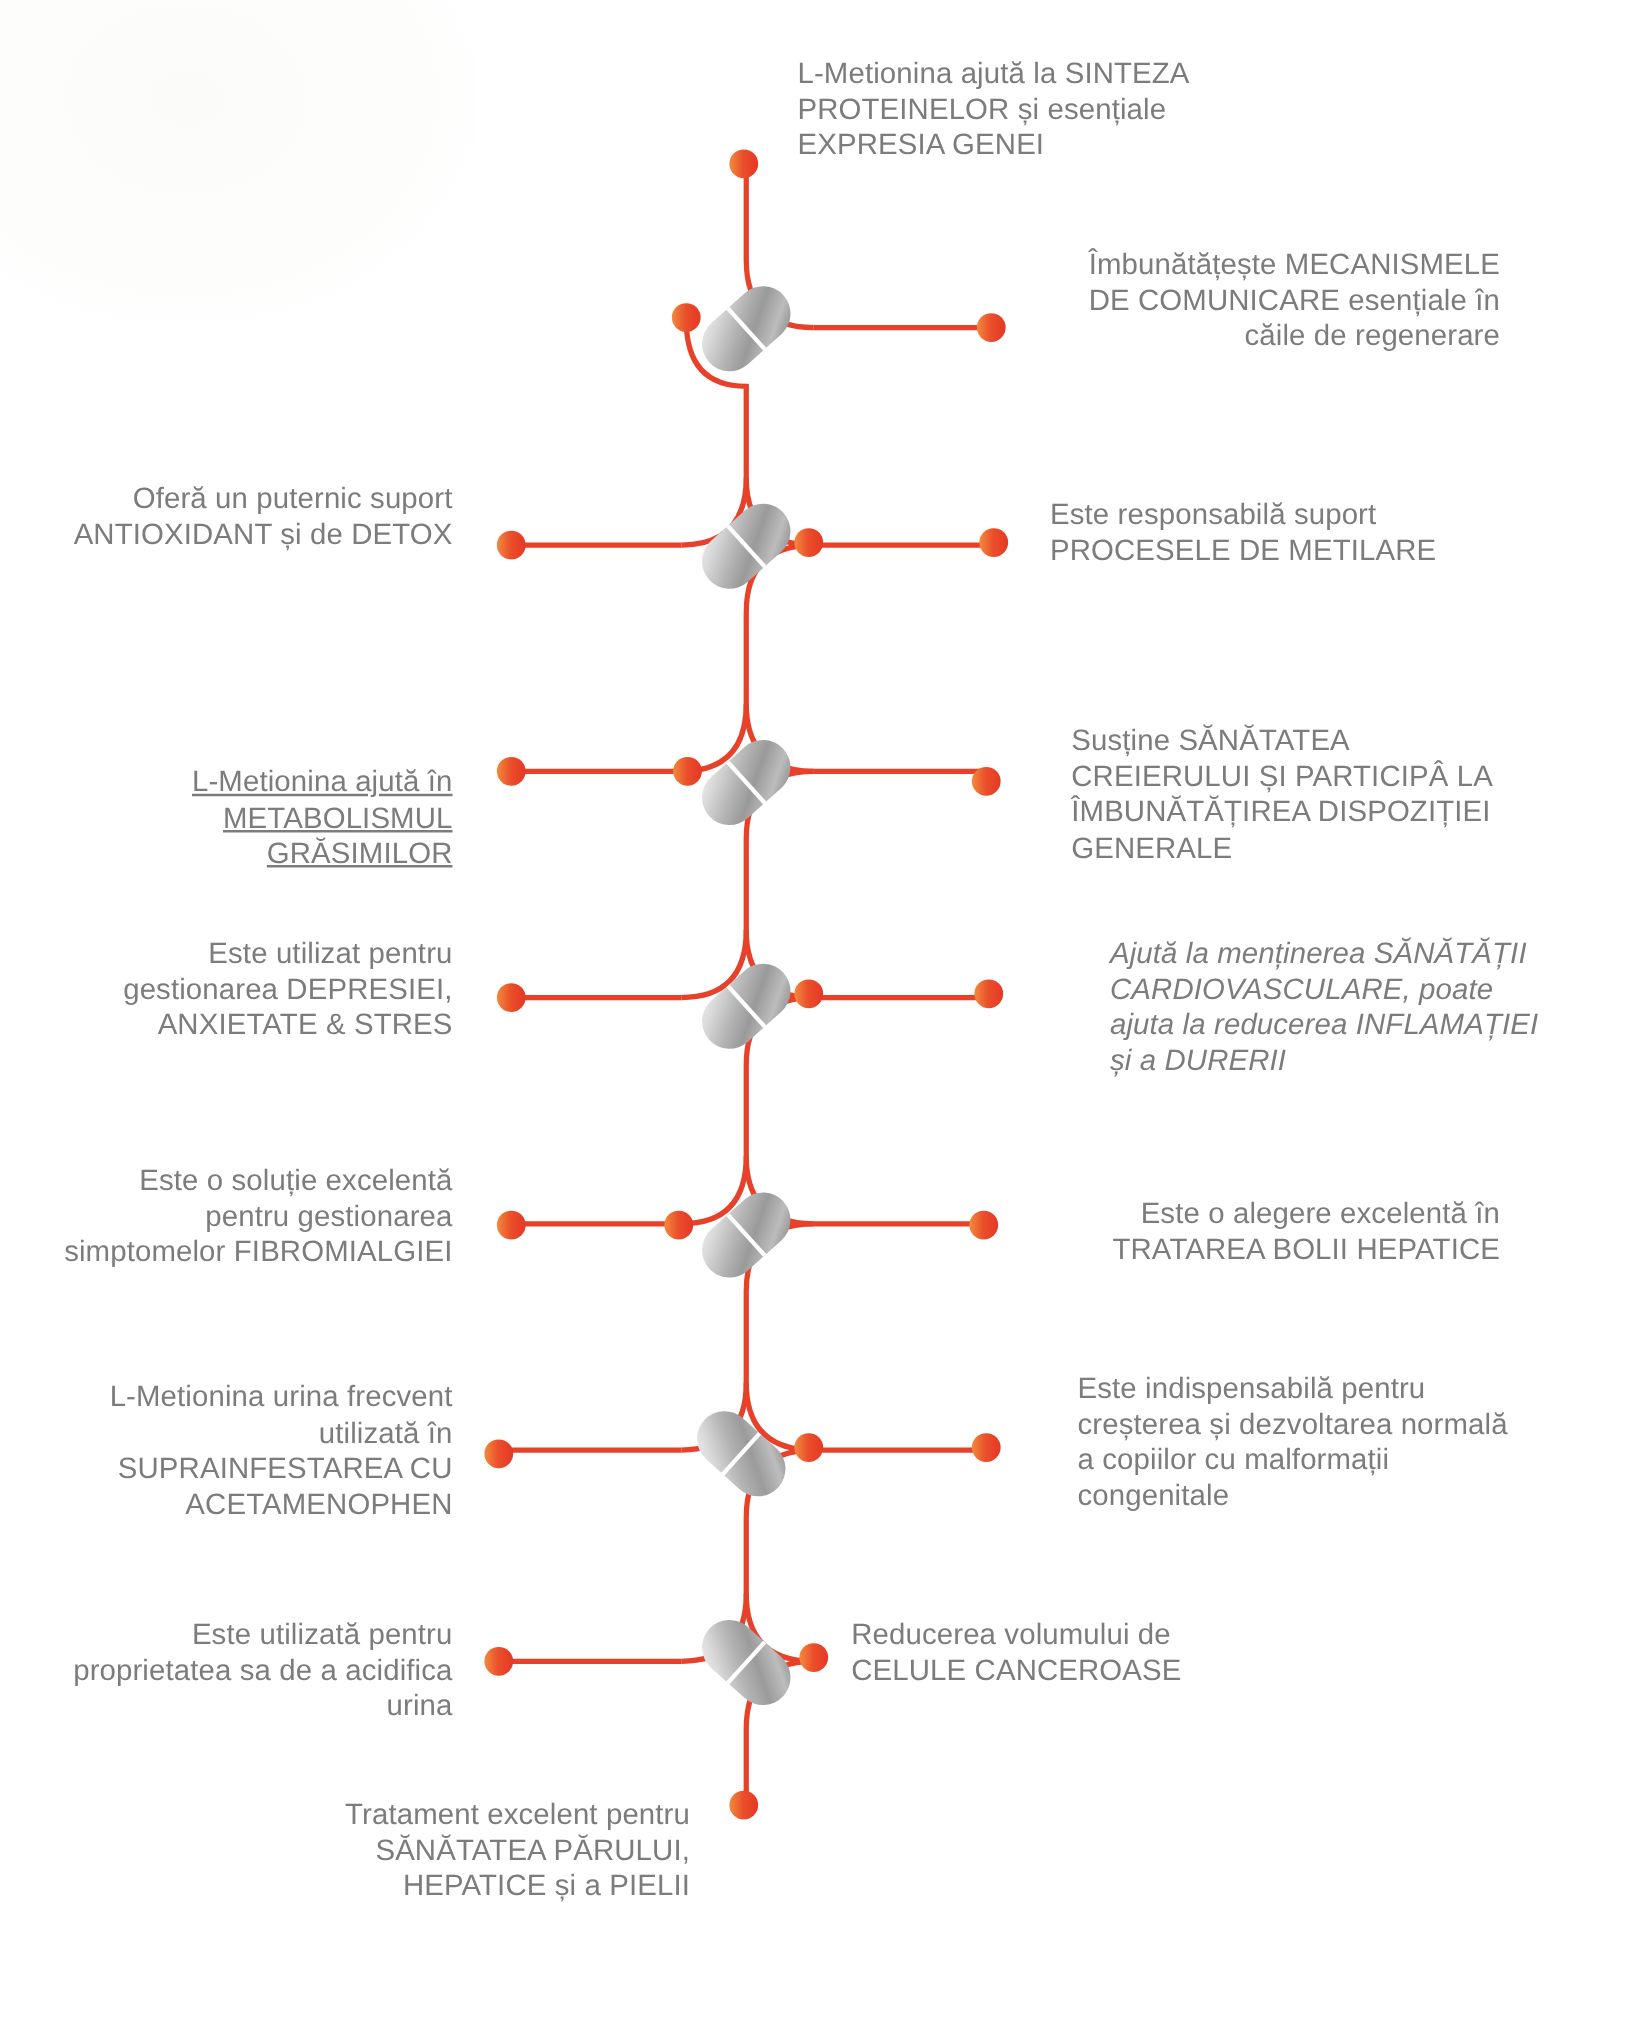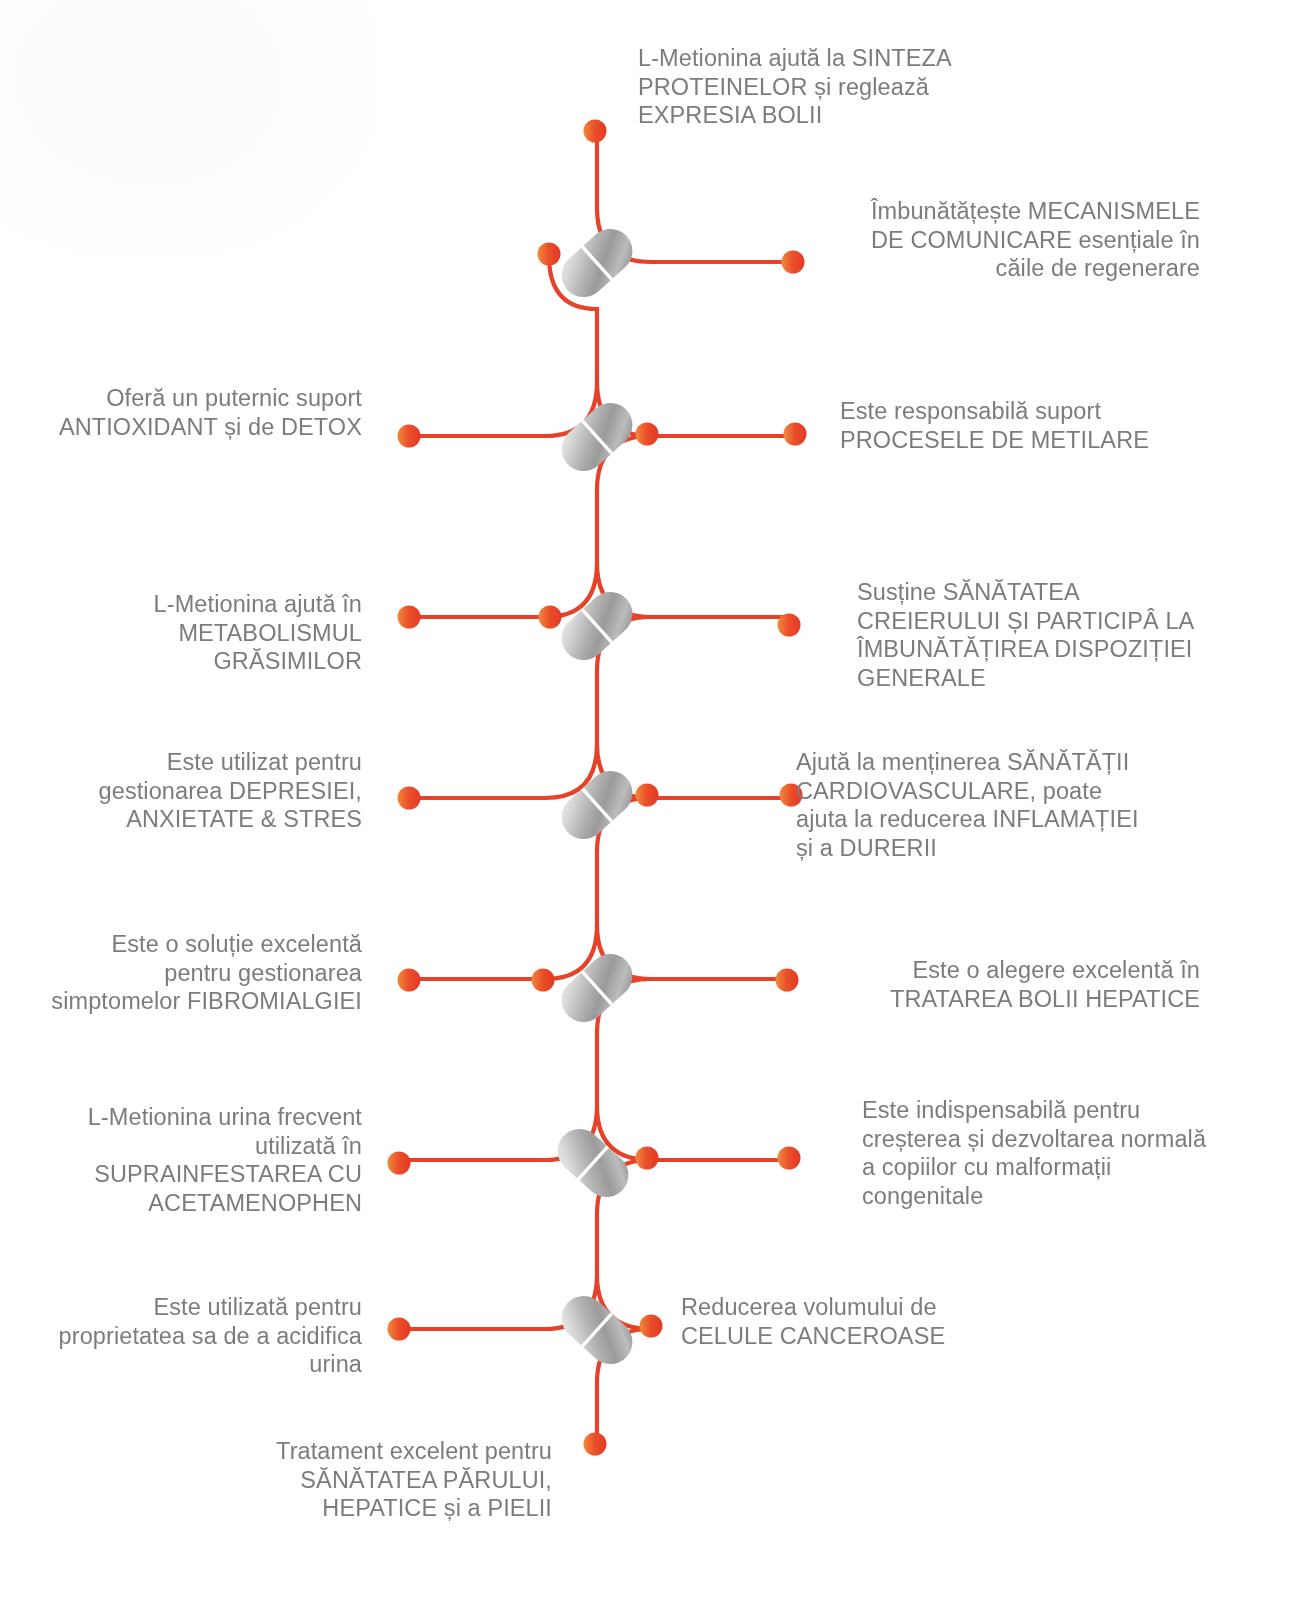--- a/index.html
+++ b/index.html
@@ -154,35 +154,35 @@
         <rect x="-40" y="-22" width="80" height="44" rx="22" ry="22" fill="url(#pillg2)"></rect>
         <line x1="0" y1="-22" x2="0" y2="22" stroke="#ffffff" stroke-width="3.4"></line>
       </g>
       <g transform="translate(597,1330) rotate(42)">
         <rect x="-40" y="-22" width="80" height="44" rx="22" ry="22" fill="url(#pillg2)"></rect>
         <line x1="0" y1="-22" x2="0" y2="22" stroke="#ffffff" stroke-width="3.4"></line>
       </g>
     </g>
   </svg>
 
-  <div class="txt right" style="left:638px;top:44px;width:400px;">L-Metionina ajută la SINTEZA PROTEINELOR și reglează EXPRESIA BOLII</div>
+  <div class="txt right" style="left:638px;top:44px;width:400px;">L-Metionina ajută la SINTEZA PROTEINELOR și esențiale EXPRESIA GENEI</div>
 
   <div class="txt right" style="left:840px;top:197px;width:360px;text-align:right;">Îmbunătățește MECANISMELE DE COMUNICARE esențiale în căile de regenerare</div>
 
   <div class="txt left" style="left:40px;top:384px;width:322px;">Oferă un puternic suport ANTIOXIDANT și de DETOX</div>
 
   <div class="txt right" style="left:840px;top:397px;width:360px;">Este responsabilă suport PROCESELE DE METILARE</div>
 
-  <div class="txt left" style="left:40px;top:590px;width:322px;">L-Metionina ajută în METABOLISMUL GRĂSIMILOR</div>
+  <div class="txt left" style="left:40px;top:611px;width:322px;text-decoration:underline;">L-Metionina ajută în METABOLISMUL GRĂSIMILOR</div>
 
   <div class="txt right" style="left:840px;top:578px;width:360px;margin-left:17px;">Susține SĂNĂTATEA CREIERULUI ȘI PARTICIPÂ LA ÎMBUNĂTĂȚIREA DISPOZIȚIEI GENERALE</div>
 
   <div class="txt left" style="left:40px;top:748px;width:322px;">Este utilizat pentru gestionarea DEPRESIEI, ANXIETATE &amp; STRES</div>
 
-  <div class="txt right" style="left:796px;top:748px;width:348px;">Ajută la menținerea SĂNĂTĂȚII CARDIOVASCULARE, poate ajuta la reducerea INFLAMAȚIEI și a DURERII</div>
+  <div class="txt right" style="left:888px;top:748px;width:348px;font-style:italic;">Ajută la menținerea SĂNĂTĂȚII CARDIOVASCULARE, poate ajuta la reducerea INFLAMAȚIEI și a DURERII</div>
 
   <div class="txt left" style="left:40px;top:930px;width:322px;">Este o soluție excelentă pentru gestionarea simptomelor FIBROMIALGIEI</div>
 
   <div class="txt right" style="left:840px;top:956px;width:360px;text-align:right;">Este o alegere excelentă în TRATAREA BOLII HEPATICE</div>
 
   <div class="txt left" style="left:40px;top:1103px;width:322px;">L-Metionina urina frecvent utilizată în SUPRAINFESTAREA CU ACETAMENOPHEN</div>
 
   <div class="txt right" style="left:862px;top:1096px;width:350px;">Este indispensabilă pentru creșterea și dezvoltarea normală a copiilor cu malformații congenitale</div>
 
   <div class="txt left" style="left:40px;top:1293px;width:322px;">Este utilizată pentru proprietatea sa de a acidifica urina</div>

